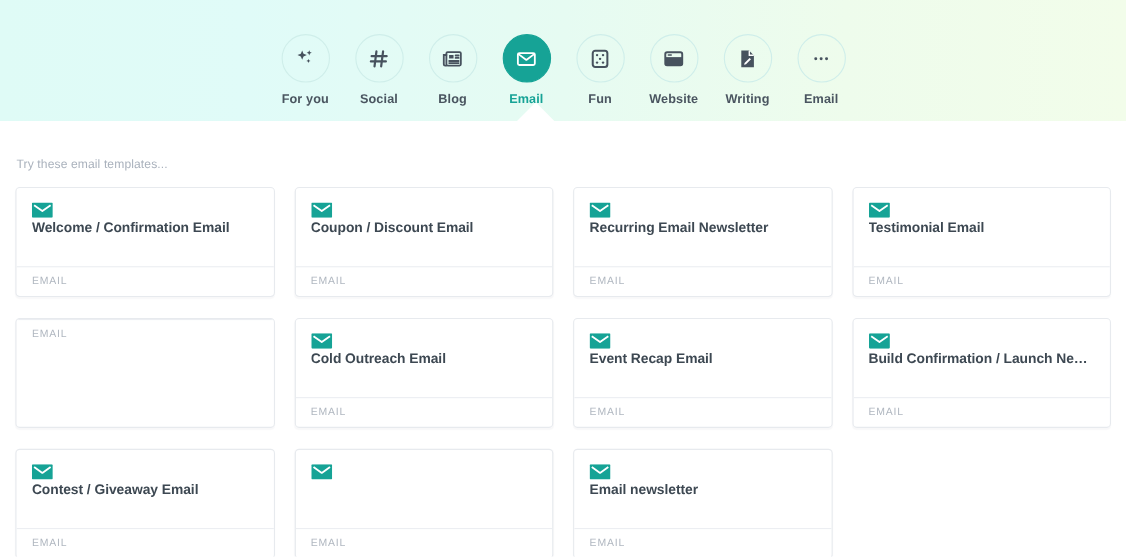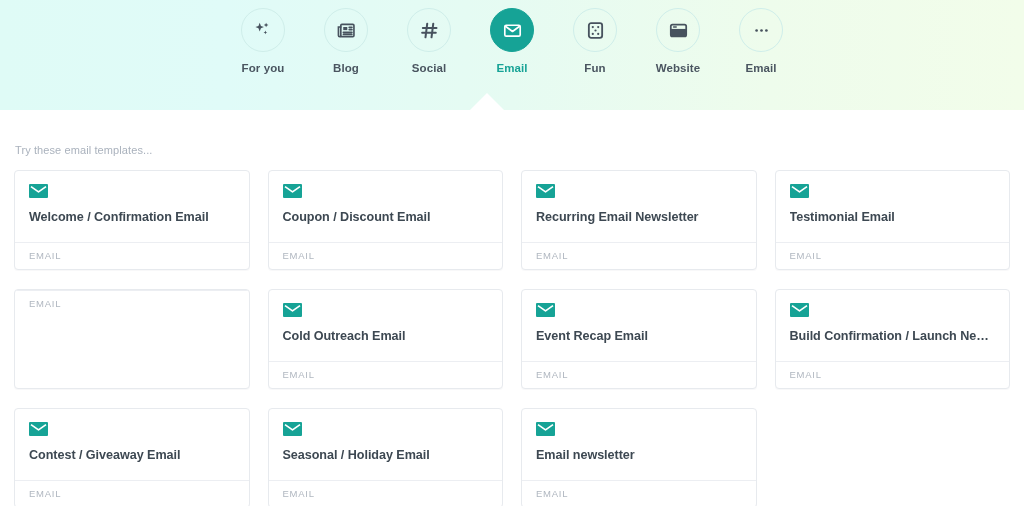--- a/index.html
+++ b/index.html
@@ -26,22 +26,22 @@
     background: linear-gradient(90deg, #dffbf6 0%, #e0fbf8 22%, #e6fbf2 50%, #eefcec 75%, #f2fdea 100%);
     display: flex;
     align-items: flex-start;
     justify-content: center;
     overflow: hidden;
   }
 
   .cats {
     display: flex;
     align-items: flex-start;
-    gap: 16px;
-    padding-top: 8px;
+    gap: 0;
+    padding-top: 31px;
   }
 
   .cat {
     width: 67px;
     display: flex;
     flex-direction: column;
     align-items: center;
     cursor: pointer;
     user-select: none;
   }
@@ -122,21 +122,21 @@
     height: 71px;
   }
 
   .env {
     display: block;
     width: 19px;
     height: 14px;
   }
 
   .card-title {
-    margin-top: 12px;
+    margin-top: 2px;
     font-size: 12.6px;
     font-weight: bold;
     color: #3d4852;
     letter-spacing: -.05px;
     white-space: nowrap;
     overflow: hidden;
     text-overflow: ellipsis;
   }
 
   .card-foot {
@@ -162,40 +162,40 @@
             <path d="M14.6 12.6l.6 1.45 1.45.6-1.45.6-.6 1.45-.6-1.45-1.45-.6 1.45-.6z"></path>
           </svg>
         </span>
       </div>
       <div class="cat-label">For you</div>
     </div>
 
     <div class="cat">
       <div class="cat-circle">
         <span>
+          <svg width="21" height="21" viewBox="0 0 24 24" fill="none" stroke="#47525e" stroke-width="2.3" stroke-linecap="round">
+            <path d="M9.4 4.2L7.4 19.8M16.3 4.2l-2 15.6M4.4 9.2h15.6M3.6 14.7h15.6"></path>
+          </svg>
+        </span>
+      </div>
+      <div class="cat-label">Social</div>
+    </div>
+
+    <div class="cat">
+      <div class="cat-circle">
+        <span>
           <svg width="21" height="21" viewBox="0 0 24 24" fill="none" stroke="#47525e" stroke-width="1.9">
             <rect x="5.5" y="5" width="15" height="14" rx="1.3"></rect>
             <path d="M5.5 8H2.8v9.6a1.4 1.4 0 0 0 1.4 1.4h1.3" stroke-linecap="round"></path>
             <rect x="8.3" y="8" width="4.6" height="3.6" fill="#47525e" stroke="none"></rect>
             <path d="M15.1 8.5h3.1M15.1 11h3.1M8.4 14.2h9.8M8.4 16.4h9.8" stroke-linecap="round"></path>
           </svg>
         </span>
       </div>
       <div class="cat-label">Blog</div>
-    </div>
-
-    <div class="cat">
-      <div class="cat-circle">
-        <span>
-          <svg width="21" height="21" viewBox="0 0 24 24" fill="none" stroke="#47525e" stroke-width="2.3" stroke-linecap="round">
-            <path d="M9.4 4.2L7.4 19.8M16.3 4.2l-2 15.6M4.4 9.2h15.6M3.6 14.7h15.6"></path>
-          </svg>
-        </span>
-      </div>
-      <div class="cat-label">Social</div>
     </div>
 
     <div class="cat active">
       <div class="cat-circle">
         <span>
           <svg width="21" height="21" viewBox="0 0 24 24" fill="none" stroke="#ffffff" stroke-width="1.9">
             <rect x="3.2" y="6" width="17.6" height="12.4" rx="1.6"></rect>
             <path d="M3.9 7.1l8.1 6 8.1-6" stroke-linecap="round" stroke-linejoin="round"></path>
           </svg>
         </span>
@@ -225,20 +225,33 @@
           <svg width="21" height="21" viewBox="0 0 24 24">
             <rect x="3.2" y="5.2" width="17.6" height="13.6" rx="1.9" fill="none" stroke="#47525e" stroke-width="2"></rect>
             <rect x="3.2" y="10.2" width="17.6" height="8.6" fill="#47525e"></rect>
             <rect x="5.6" y="7.2" width="4.6" height="1.7" rx=".85" fill="#47525e"></rect>
           </svg>
         </span>
       </div>
       <div class="cat-label">Website</div>
     </div>
 
+    <div class="cat">
+      <div class="cat-circle">
+        <span>
+          <svg width="21" height="21" viewBox="0 0 24 24">
+            <path d="M5.6 3.4h8.1l5.0 5.0v12.2H5.6z" fill="#47525e"></path>
+            <path d="M13.7 3.4v5.0h5.0" fill="#ffffff" opacity=".0"></path>
+            <path d="M13.9 3.6v4.7h4.7" fill="none" stroke="#ffffff" stroke-width="1.4"></path>
+            <path d="M9.0 16.2l5.2-5.2 1.5 1.5-5.2 5.2-2.0.5z" fill="#ffffff"></path>
+          </svg>
+        </span>
+      </div>
+      <div class="cat-label">Writing</div>
+    </div>
 
     <div class="cat">
       <div class="cat-circle">
         <span>
           <svg width="21" height="21" viewBox="0 0 24 24" fill="#47525e">
             <circle cx="6.4" cy="12" r="1.55"></circle>
             <circle cx="12" cy="12" r="1.55"></circle>
             <circle cx="17.6" cy="12" r="1.55"></circle>
           </svg>
         </span>
@@ -364,21 +377,20 @@
     </div>
 
     <div class="card">
       <div class="card-body">
         <span>
           <svg class="env" viewBox="0 0 19 14">
               <rect width="19" height="14" rx="1" fill="#16a396"></rect>
               <path d="M2 2.6l7.5 5.3 7.5-5.3" fill="none" stroke="#ffffff" stroke-width="1.7" stroke-linejoin="round"></path>
             </svg>
         </span>
-        <div class="card-title">Seasonal / Holiday Email</div>
       </div>
       <div class="card-foot">EMAIL</div>
     </div>
 
     <div class="card">
       <div class="card-body">
         <span>
           <svg class="env" viewBox="0 0 19 14">
               <rect width="19" height="14" rx="1" fill="#16a396"></rect>
               <path d="M2 2.6l7.5 5.3 7.5-5.3" fill="none" stroke="#ffffff" stroke-width="1.7" stroke-linejoin="round"></path>

